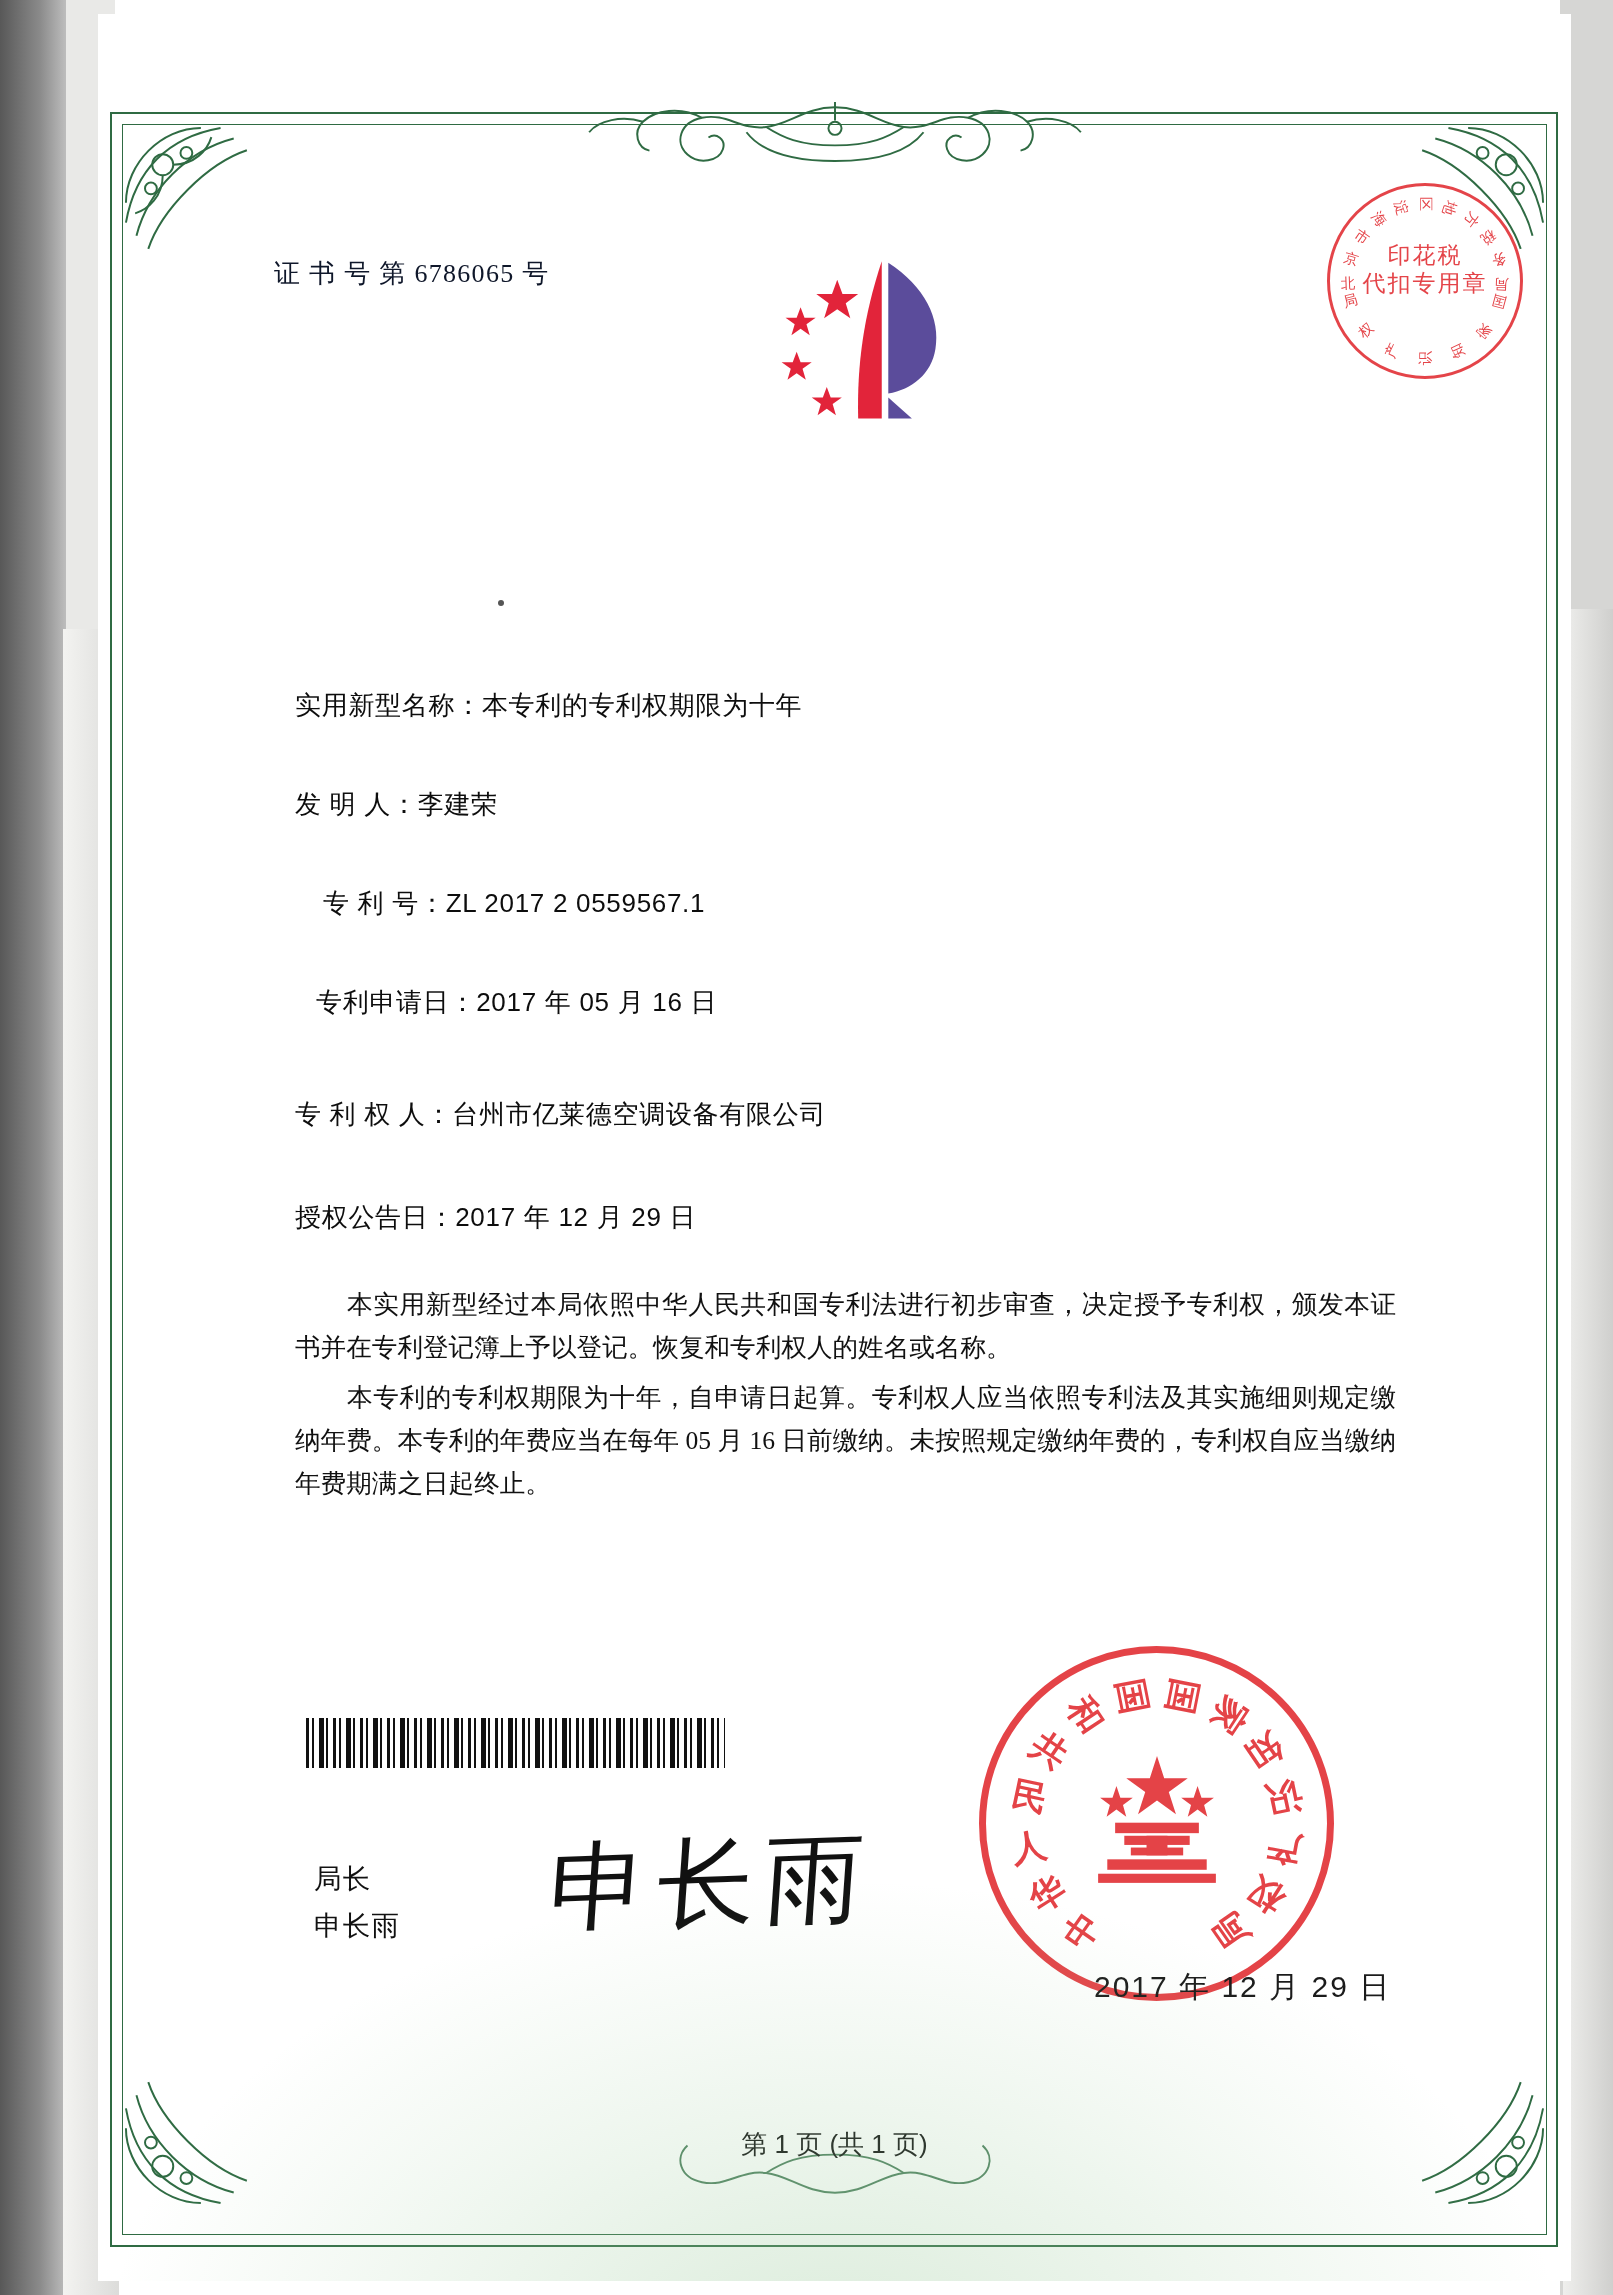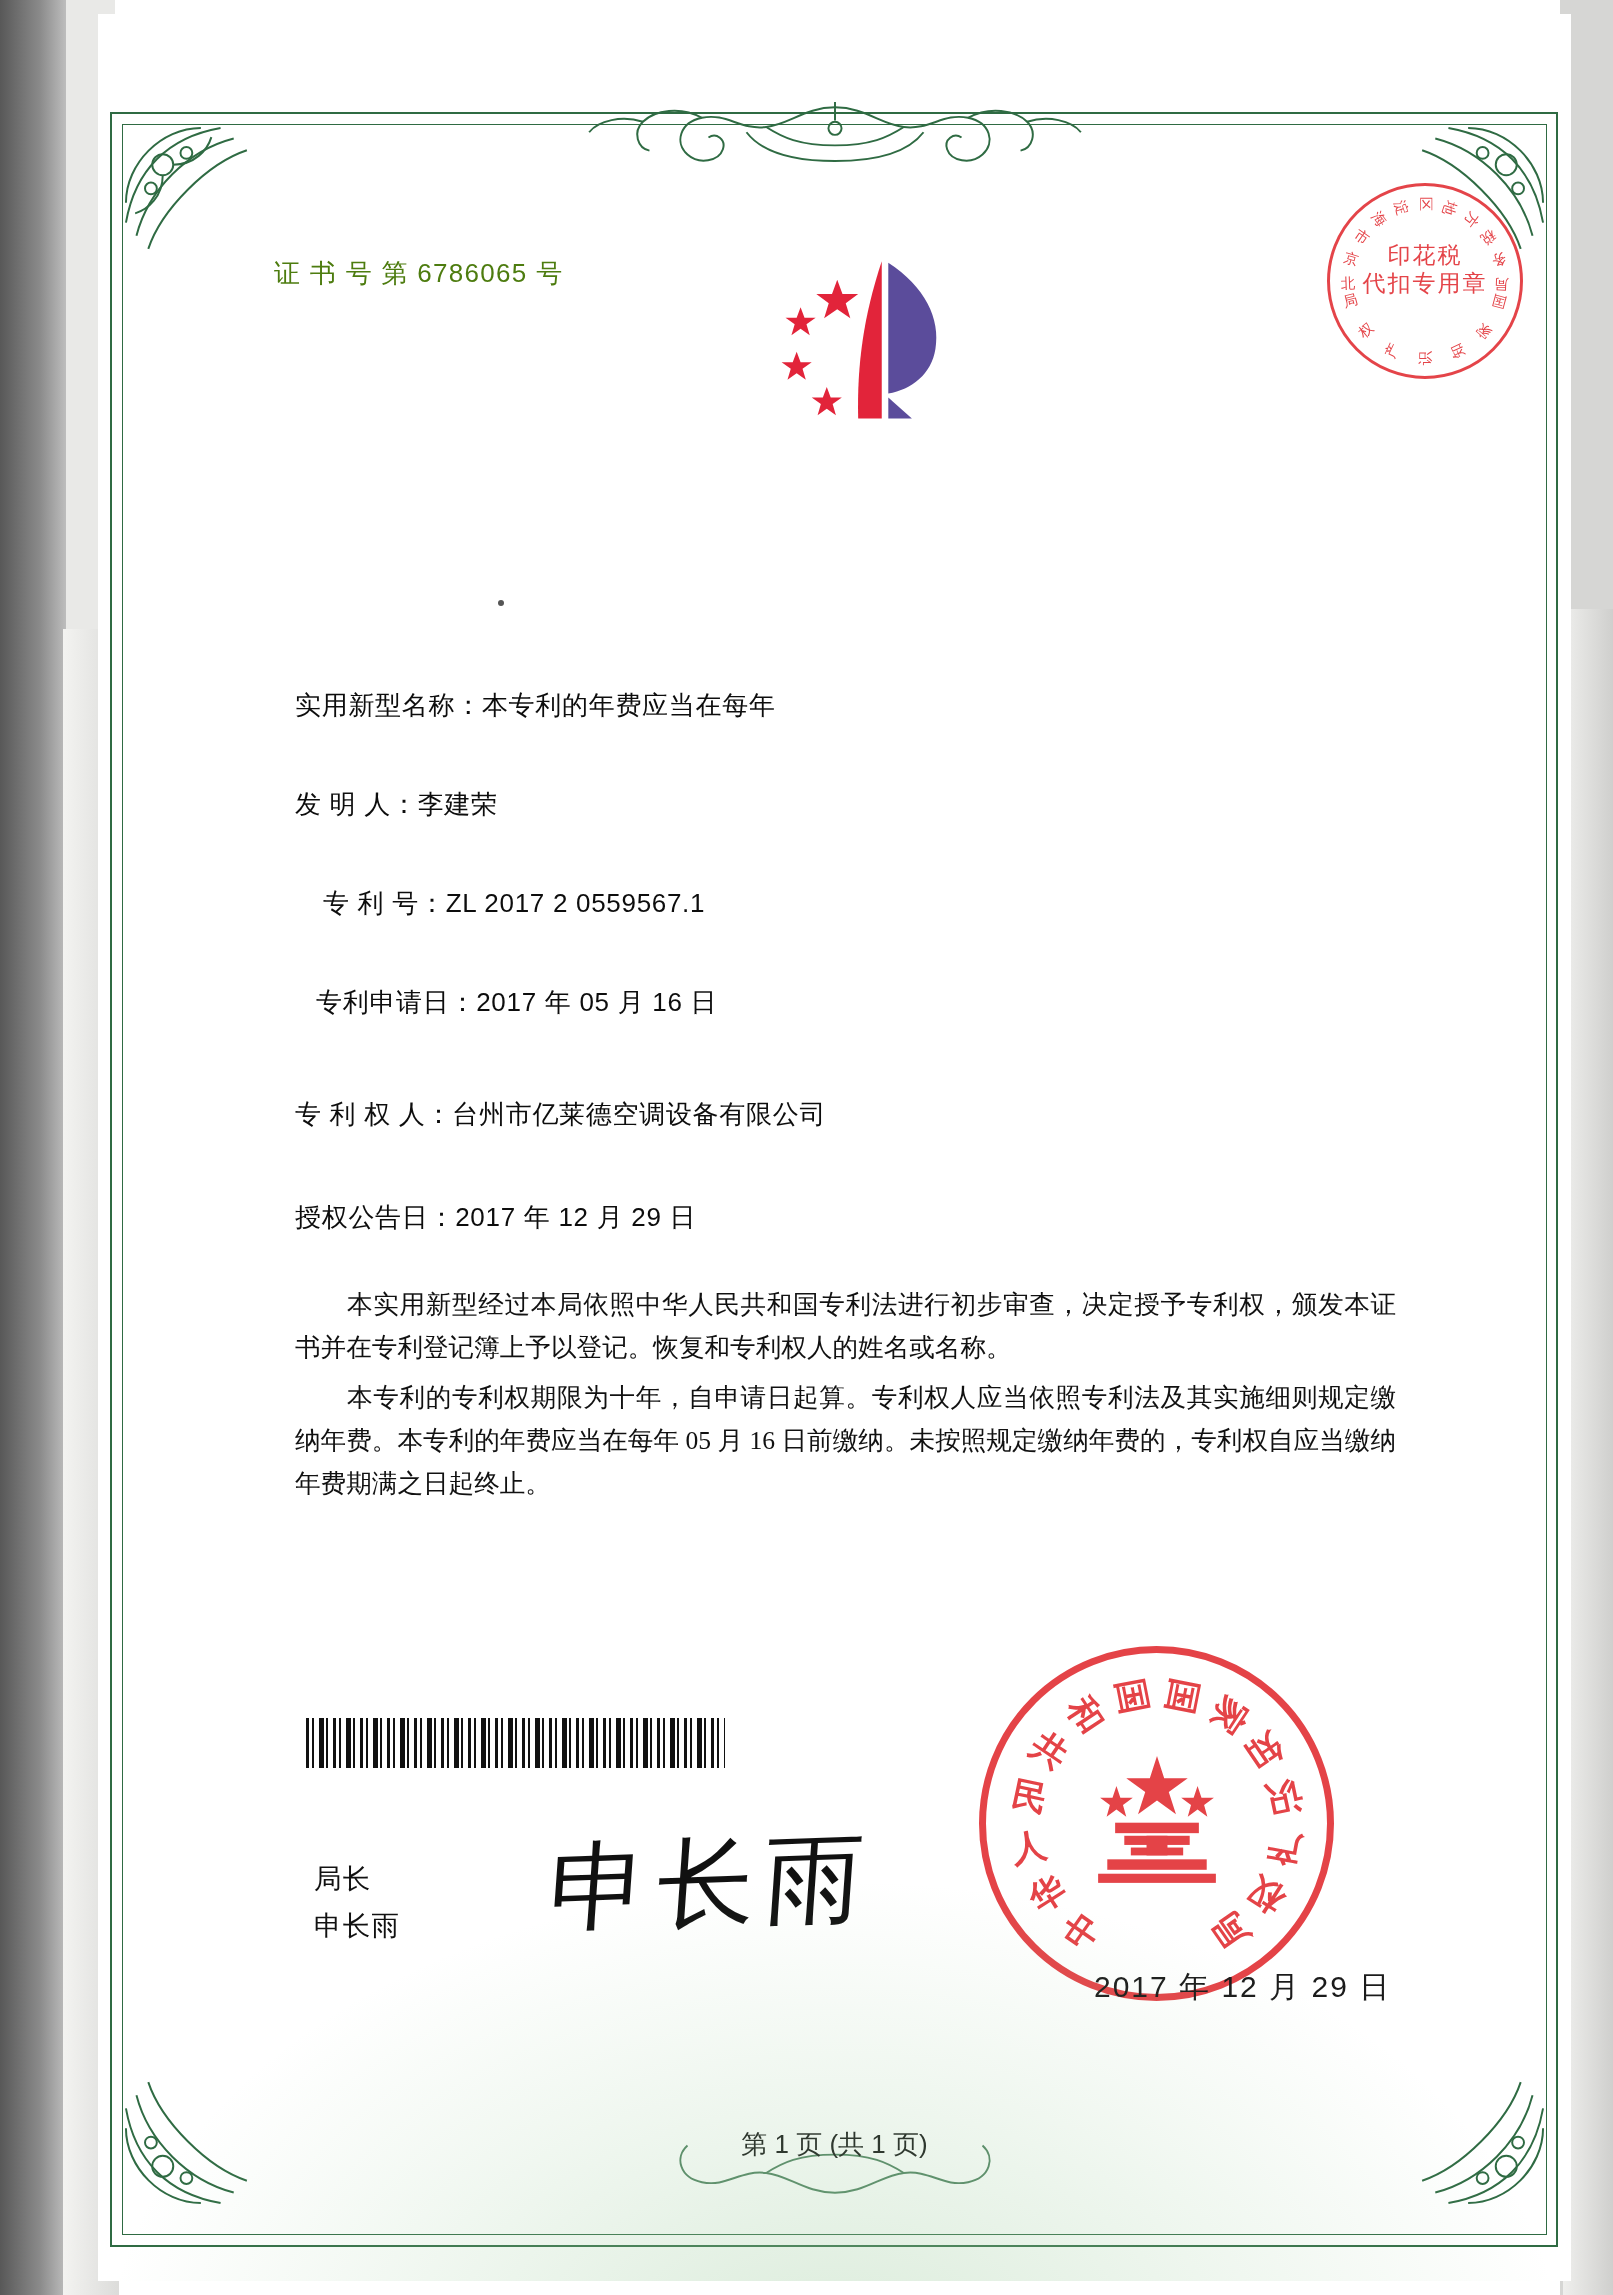--- a/index.html
+++ b/index.html
@@ -109,23 +109,23 @@
     color: #2f6b43;
     opacity: .85;
   }
 
   
   #cert-no {
     position: absolute;
     left: 176px; top: 242px;
     font-size: 26px;
     letter-spacing: 1.3px;
-    color: #4d7c0f;
+    color: #0f172a;
     white-space: nowrap;
-    font-family: Liberation Sans, sans-serif;
+    font-family: Liberation Serif, serif;
   }
 
   
   #logo {
     position: absolute;
     left: 662px; top: 242px;
     width: 216px; height: 177px;
   }
 
   
@@ -425,21 +425,21 @@
           <span style="font-size: 14.4px; transform: rotate(180deg) translate(0px, -77px) rotate(90deg) translate(-50%, -50%);">识</span>
           <span style="font-size: 14.4px; transform: rotate(205deg) translate(0px, -77px) rotate(90deg) translate(-50%, -50%);">产</span>
           <span style="font-size: 14.4px; transform: rotate(230deg) translate(0px, -77px) rotate(90deg) translate(-50%, -50%);">权</span>
           <span style="font-size: 14.4px; transform: rotate(255deg) translate(0px, -77px) rotate(90deg) translate(-50%, -50%);">局</span>
         </div>
       </div>
 
     <div class="dot-mark"></div>
 
     <div class="field" id="f0">
-      <span class="lbl">实用新型名称：</span><span class="val">本专利的年费应当在每年</span>
+      <span class="lbl">实用新型名称：</span><span class="val">本专利的专利权期限为十年</span>
     </div>
     <div class="field" id="f1">
       <span class="lbl">发  明  人：</span><span class="val">李建荣</span>
     </div>
     <div class="field" id="f2">
       <span class="lbl">专   利   号：</span><span class="val">ZL 2017 2 0559567.1</span>
     </div>
     <div class="field" id="f3">
       <span class="lbl">专利申请日：</span><span class="val">2017 年 05 月 16 日</span>
     </div>

